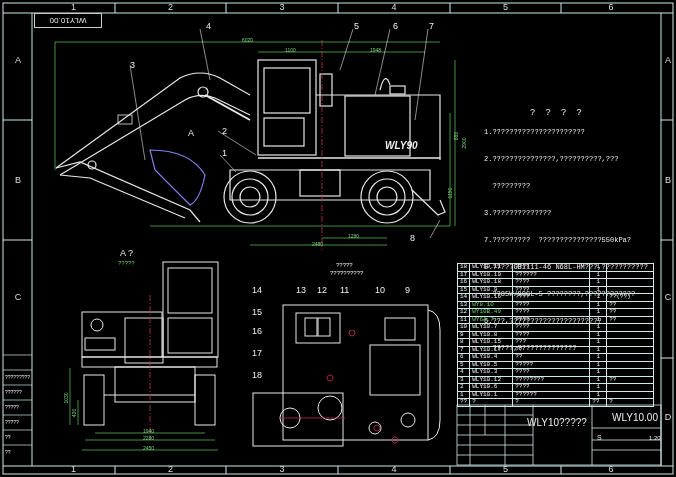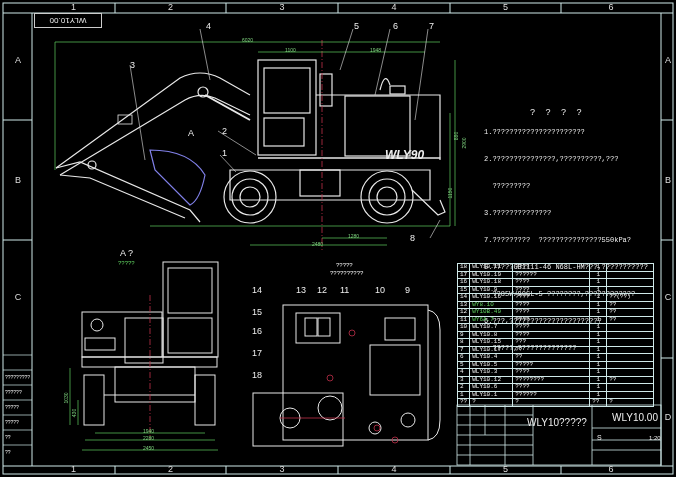--- a/index.html
+++ b/index.html
@@ -212,21 +212,21 @@
 
 <div class="callout" style="left:206px;top:21px;">4</div>
 <div class="callout" style="left:130px;top:60px;">3</div>
 <div class="callout" style="left:222px;top:126px;">2</div>
 <div class="callout" style="left:222px;top:148px;">1</div>
 <div class="callout" style="left:354px;top:21px;">5</div>
 <div class="callout" style="left:393px;top:21px;">6</div>
 <div class="callout" style="left:429px;top:21px;">7</div>
 <div class="callout" style="left:410px;top:233px;">8</div>
 <div class="viewlbl" style="left:188px;top:128px;">A</div>
-<div class="callout" style="left:385px;top:148px;font-size:12px;font-style:italic;font-weight:bold;">WLY90</div>
+<div class="callout" style="left:385px;top:140px;font-size:10px;font-style:italic;font-weight:bold;">WLY90</div>
 
 <div class="dim" style="left:242px;top:37px;">6020</div>
 <div class="dim" style="left:285px;top:47px;">1100</div>
 <div class="dim" style="left:370px;top:47px;">1948</div>
 <div class="dim" style="left:452px;top:133px;transform:rotate(-90deg);">880</div>
 <div class="dim" style="left:458px;top:140px;transform:rotate(-90deg);">2900</div>
 <div class="dim" style="left:445px;top:190px;transform:rotate(-90deg);">1150</div>
 <div class="dim" style="left:312px;top:241px;">2480</div>
 <div class="dim" style="left:348px;top:233px;">1280</div>
 

